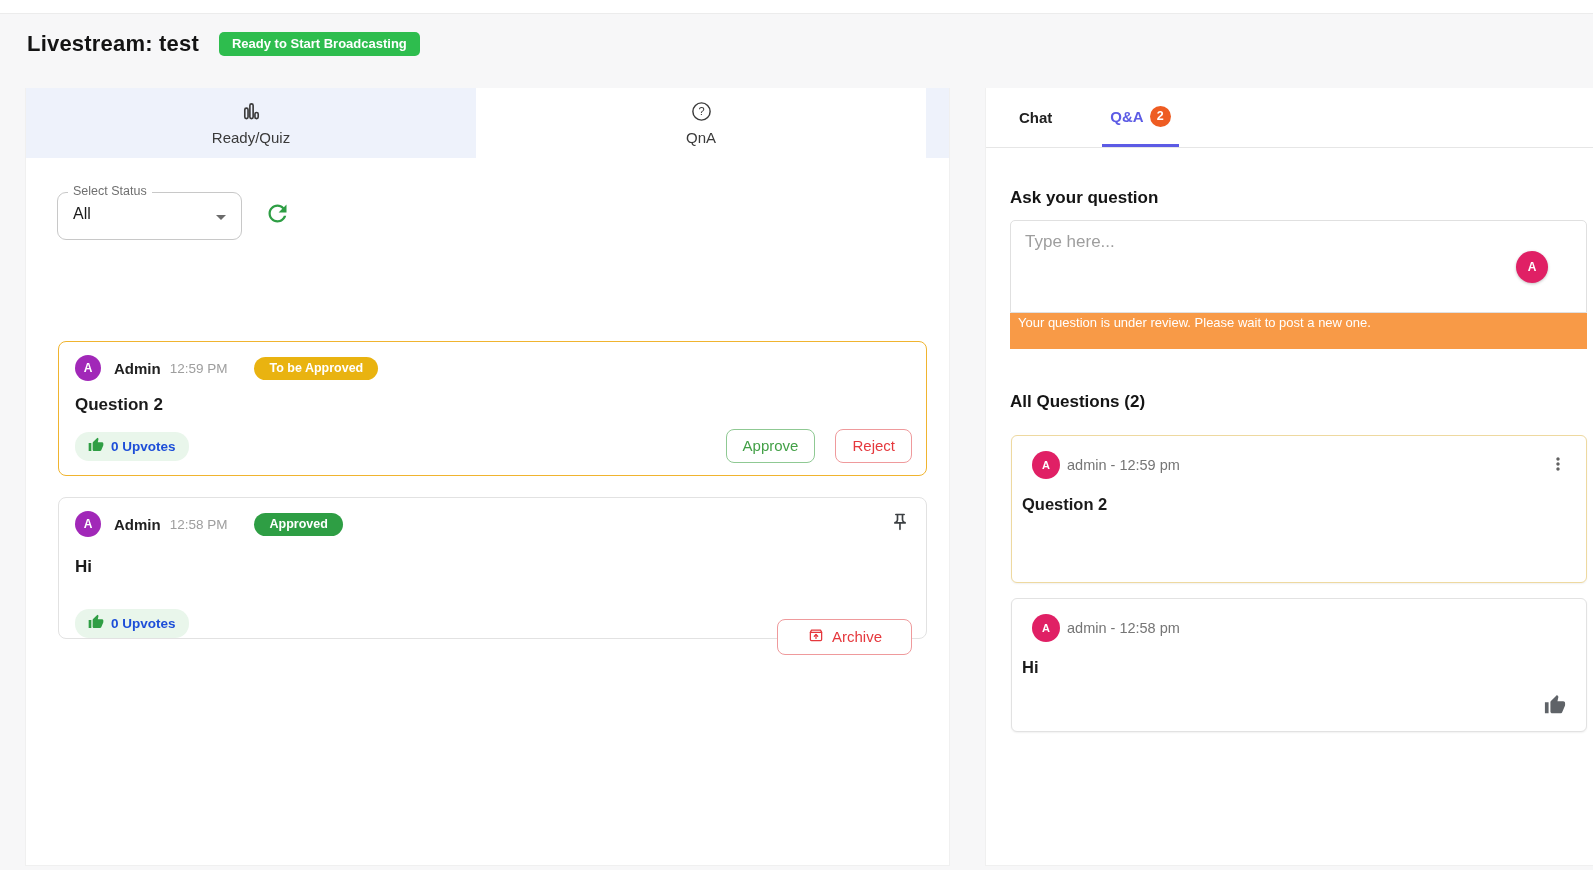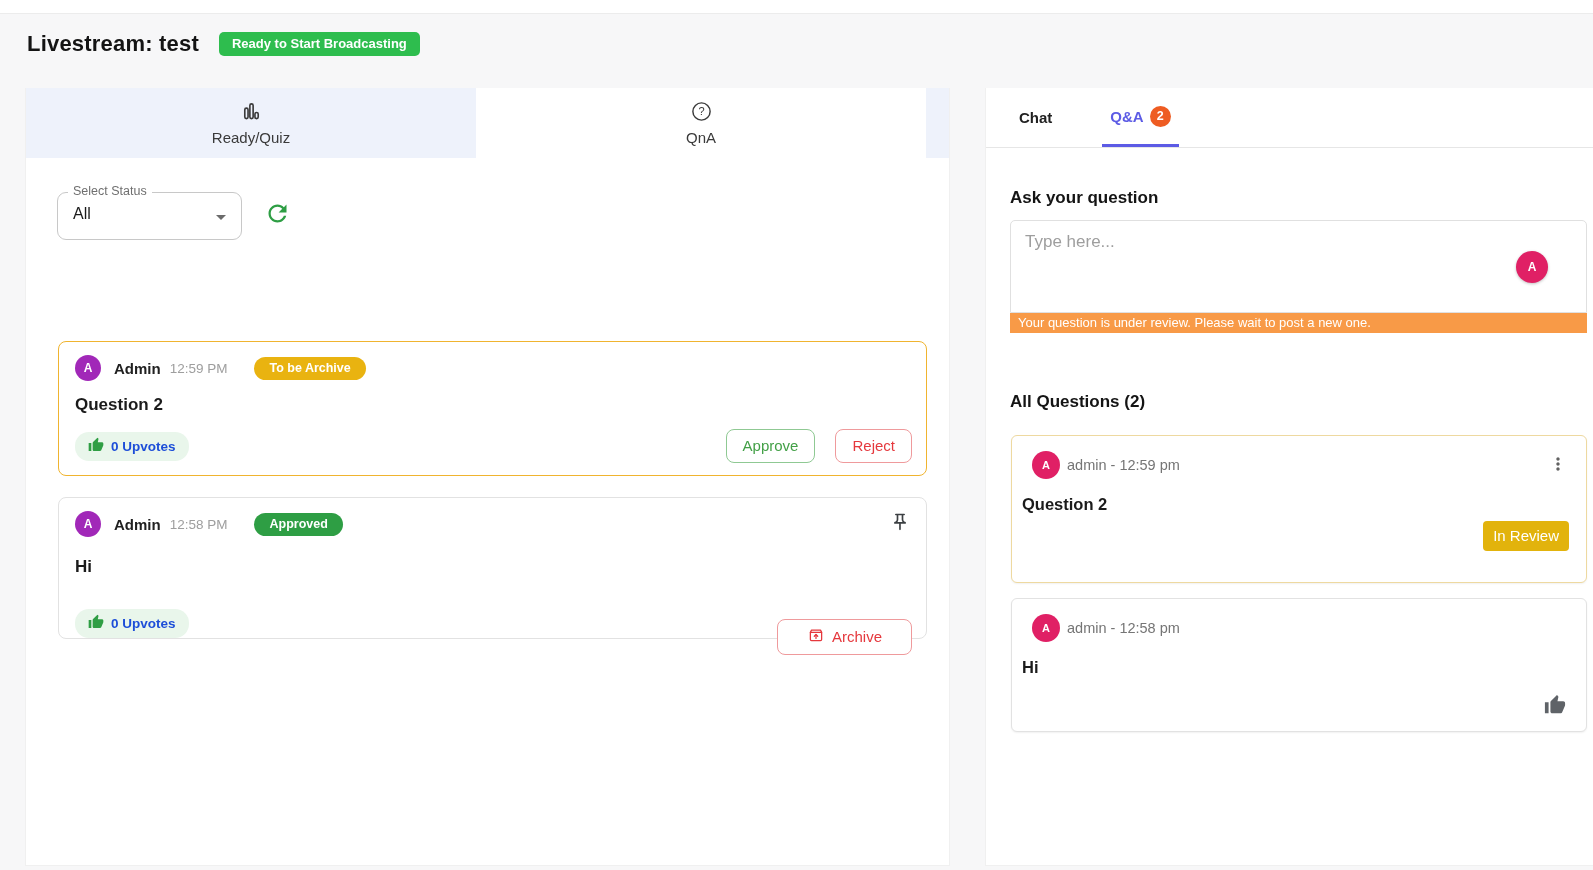--- a/index.html
+++ b/index.html
@@ -128,21 +128,21 @@
   }
   .ask-input::placeholder { color: #9e9e9e; }
   .send-btn {
     position: absolute; right: 39px; top: 31px; width: 32px; height: 32px;
     border-radius: 50%; background: #e02065; color: #fff; border: none;
     font-size: 12px; font-weight: bold; cursor: pointer;
     display: flex; align-items: center; justify-content: center;
     box-shadow: 0 1px 3px rgba(0,0,0,.25);
   }
   .notice-banner {
-    width: 577px; height: 20px; background: #f89a47; color: #fff;
+    width: 577px; height: 36px; background: #f89a47; color: #fff;
     font-size: 13px; line-height: 20px; padding-left: 8px;
     white-space: nowrap; overflow: hidden;
   }
   .all-q-heading { position: absolute; left: 24px; top: 244px; font-size: 17px; font-weight: bold; color: #141414; }
 
   .rq-card {
     position: absolute; left: 25px; width: 576px; background: #fff;
     border-radius: 6px; box-shadow: 0 1px 2px rgba(0,0,0,.06);
     padding: 15px 14px 12px 10px;
   }
@@ -215,21 +215,21 @@
           <path d="M17.65 6.35C16.2 4.9 14.21 4 12 4c-4.42 0-7.99 3.58-7.99 8s3.57 8 7.99 8c3.73 0 6.84-2.55 7.73-6h-2.08c-.82 2.33-3.04 4-5.65 4-3.31 0-6-2.69-6-6s2.69-6 6-6c1.66 0 3.14.69 4.22 1.78L13 11h7V4l-2.35 2.35z"></path>
         </svg>
       </span>
     </button>
 
     <div class="q-card review-border">
       <div class="card-head">
         <div class="avatar-sm">A</div>
         <span class="author-name">Admin</span>
         <span class="msg-time">12:59 PM</span>
-        <span class="status-pill tobereviewed">To be Archive</span>
+        <span class="status-pill tobereviewed">To be Approved</span>
       </div>
       <div class="q-text">Question 2</div>
       <div class="card-foot">
         <span class="upvote-pill">
           <span>
             <svg viewBox="0 0 24 24" width="16" height="16" fill="#2f9e44">
               <path d="M1 21h4V9H1v12zm22-11c0-1.1-.9-2-2-2h-6.31l.95-4.57.03-.32c0-.41-.17-.79-.44-1.06L14.17 1 7.59 7.59C7.22 7.95 7 8.45 7 9v10c0 1.1.9 2 2 2h9c.83 0 1.54-.5 1.84-1.22l3.02-7.05c.09-.23.14-.47.14-.73v-2z"></path>
             </svg>
           </span>
           <span>0 Upvotes</span>
@@ -312,23 +312,20 @@
         <span class="rq-author">admin - 12:59 pm</span>
         <button class="menu-btn">
           <span>
             <svg viewBox="0 0 24 24" width="20" height="20" fill="#616161">
               <path d="M12 8c1.1 0 2-.9 2-2s-.9-2-2-2-2 .9-2 2 .9 2 2 2zm0 2c-1.1 0-2 .9-2 2s.9 2 2 2 2-.9 2-2-.9-2-2-2zm0 6c-1.1 0-2 .9-2 2s.9 2 2 2 2-.9 2-2-.9-2-2-2z"></path>
             </svg>
           </span>
         </button>
       </div>
       <div class="rq-text">Question 2</div>
-      <div class="rq-foot">
-        <span class="inreview-badge">In Review</span>
-      </div>
     </div>
 
     <div class="rq-card plain">
       <div class="rq-head">
         <div class="avatar-pink">A</div>
         <span class="rq-author">admin - 12:58 pm</span>
       </div>
       <div class="rq-text">Hi</div>
       <div class="rq-foot">
         <button class="like-btn">

